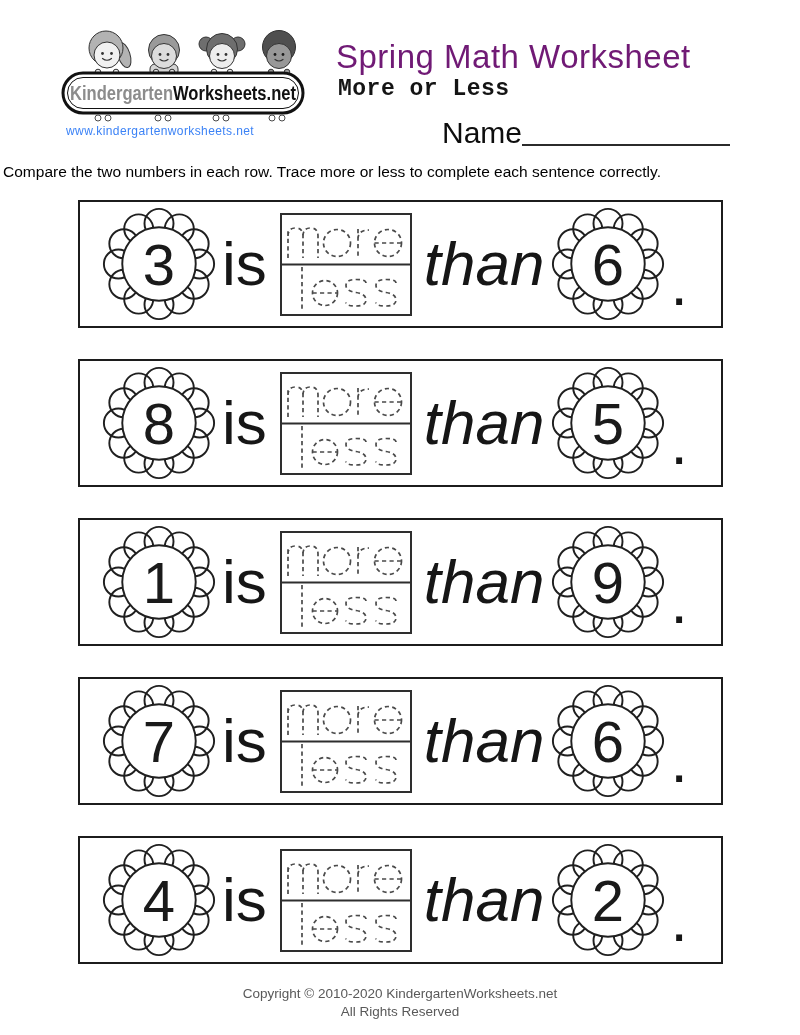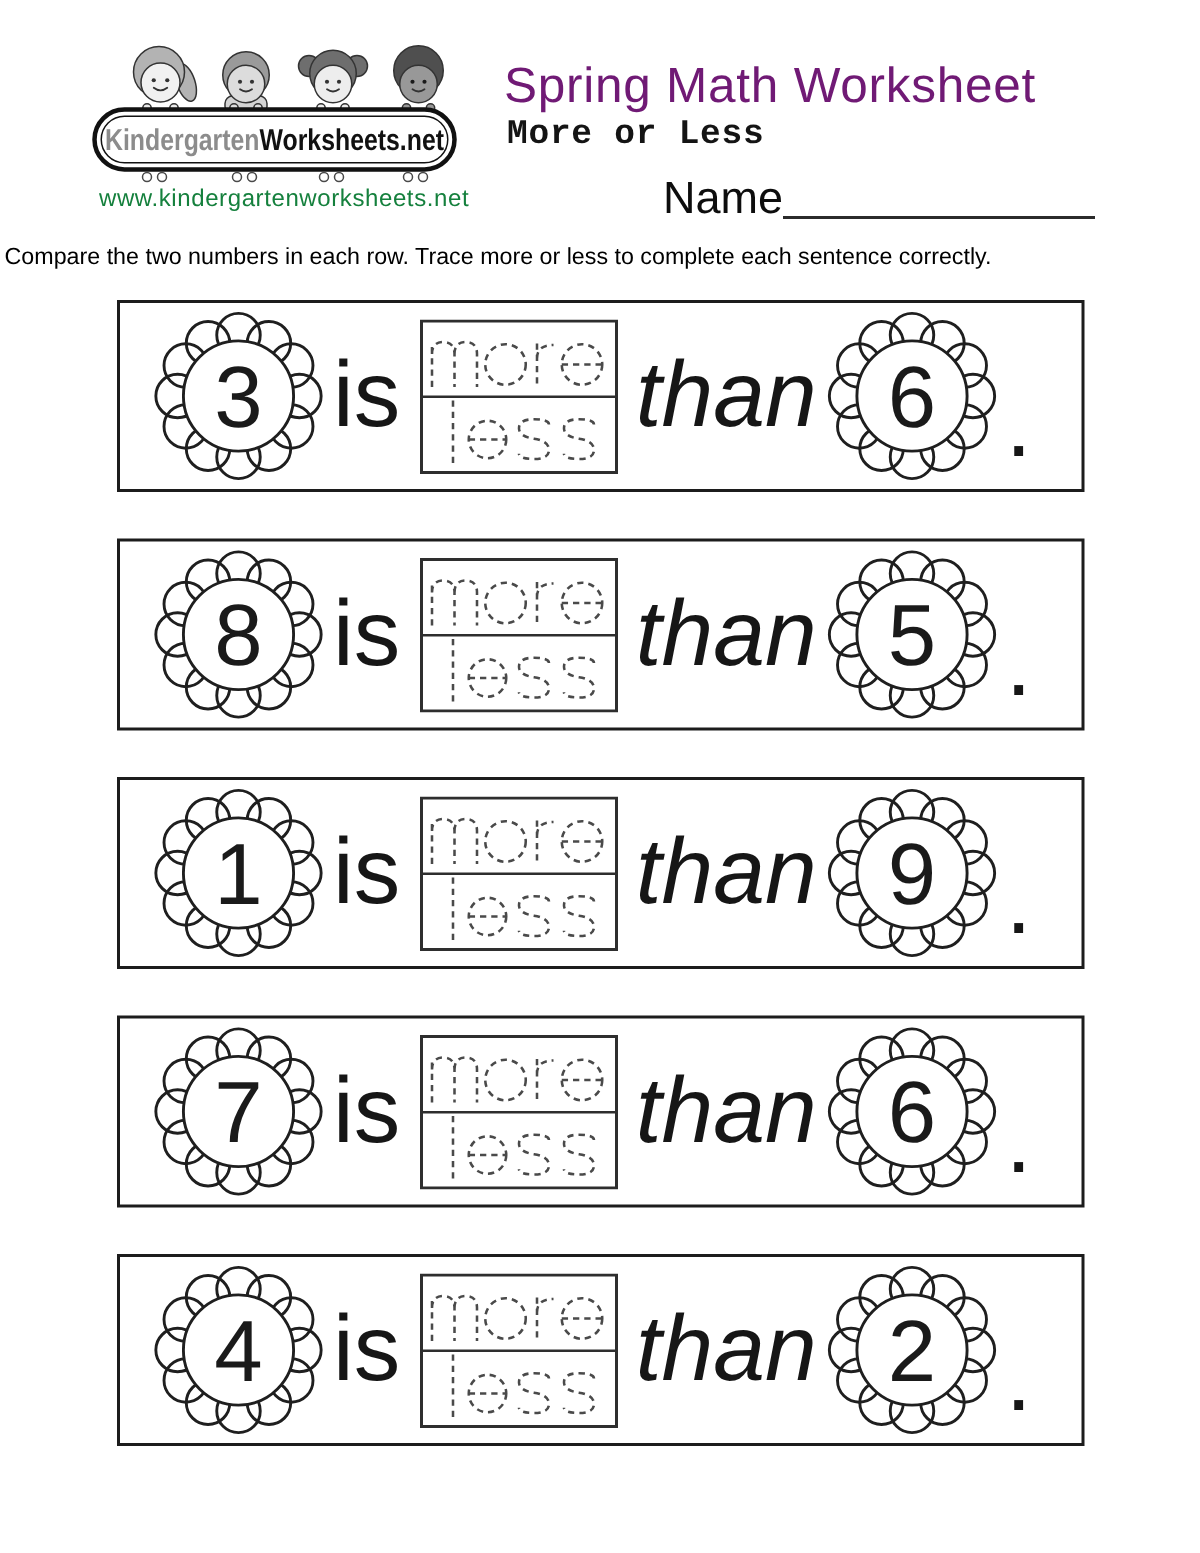--- a/index.html
+++ b/index.html
@@ -2,21 +2,21 @@
 <html><head>
 <meta charset="utf-8">
 <style>
   html,body{margin:0;padding:0;}
   body{
     width:800px;height:1035px;position:relative;background:#ffffff;
     font-family:"Liberation Sans",sans-serif;color:#111;overflow:hidden;
   }
   
   #logo{position:absolute;left:60px;top:14px;}
-  #logo-url{position:absolute;left:66px;top:124px;font-size:16px;color:#15803d;letter-spacing:.4px;}
+  #logo-url{position:absolute;left:66px;top:124px;font-size:12px;color:#3b82f6;letter-spacing:.4px;}
   #title{position:absolute;left:336px;top:26px;font-size:33px;font-weight:400;color:#701a75;letter-spacing:.5px;margin-top:12px;}
   #subtitle{position:absolute;left:338px;top:76px;font-size:23px;font-weight:700;color:#141414;letter-spacing:.5px;font-family:Liberation Mono, monospace;}
   #name-row{position:absolute;left:442px;top:116px;display:flex;align-items:flex-end;}
   #name-label{font-size:30px;color:#0d0d0d;}
   #name-line{display:inline-block;width:208px;border-bottom:2px solid #2b2b2b;margin-bottom:4px;height:0;}
   #instructions{position:absolute;left:0;top:163px;width:664px;text-align:center;font-size:15.5px;color:#000;}
   
   #rows{position:absolute;left:78px;top:200px;width:645px;}
   .row{
     box-sizing:border-box;width:645px;height:128px;border:2px solid #1c1c1c;
@@ -419,13 +419,15 @@
           <circle class="petal" cx="96.37" cy="39.00" r="15"></circle>
         </g>
       <circle class="disc" cx="60" cy="60" r="38"></circle>
       <text class="num" x="60" y="61">2</text>
     </svg>
     <span class="period">.</span>
   </div>
 </div>
 
 <div id="footer">
+  <div>Copyright © 2010-2020 KindergartenWorksheets.net</div>
+  <div>All Rights Reserved</div>
 </div>
 
 </body></html>

